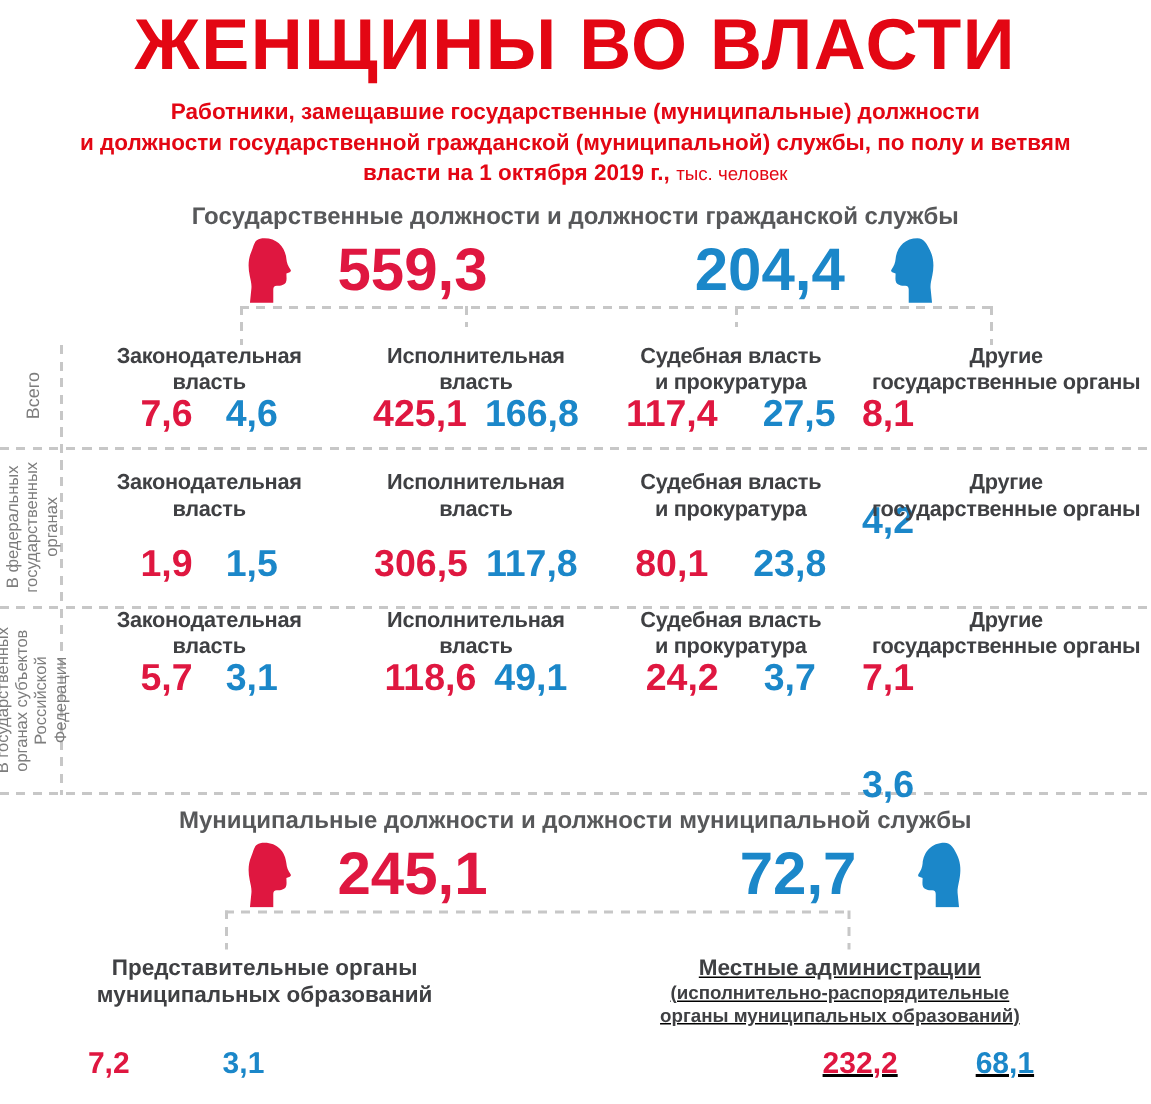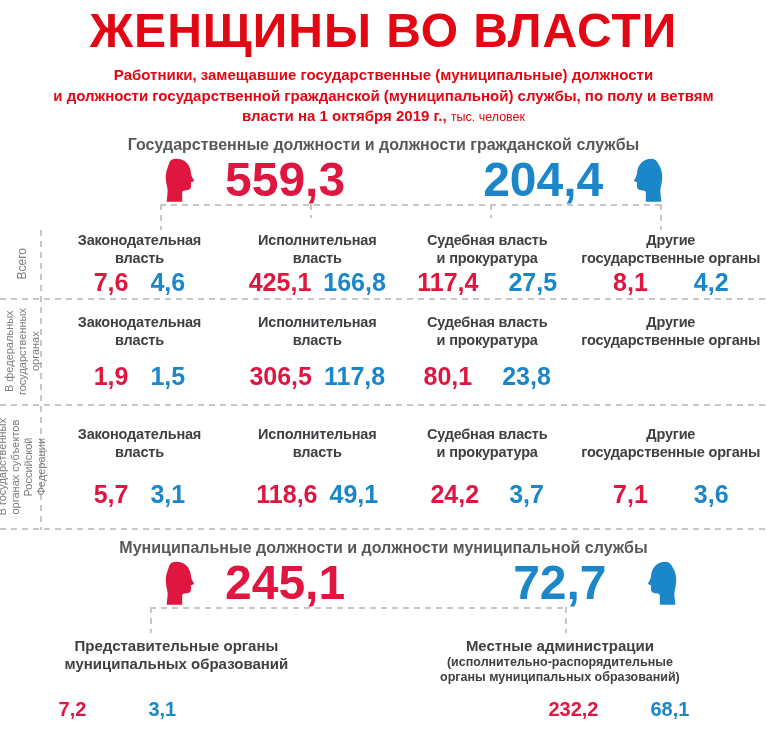--- a/index.html
+++ b/index.html
@@ -43,21 +43,21 @@
     margin-top: 9px;
   }
 
   
   .totals {
     display: flex;
     align-items: center;
     height: 48px;
     margin-top: 2px;
   }
-  .totals .big { font-size: 48px; font-weight: bold; line-height: 1; }
+  .totals .big { font-size: 40px; font-weight: bold; line-height: 1; }
   .icon-wrap { width: 34px; height: 44px; flex: none; }
   .icon-wrap svg { width: 100%; height: 100%; }
 
   
   .dash-h { height: 2px; background: repeating-linear-gradient(90deg, #c7c7c7 0 6px, transparent 6px 11px); }
   .dash-v { width: 2px;  background: repeating-linear-gradient(180deg, #c7c7c7 0 6px, transparent 6px 11px); }
 
   .connector { position: relative; height: 26px; }
   .connector .hline { position: absolute; top: 0; }
   .connector .tick  { position: absolute; top: 0; }
@@ -85,27 +85,27 @@
   .c1 { width: 26.4%; } .c2 { width: 22.8%; } .c3 { width: 24.2%; } .c4 { width: 26.6%; }
   .hdr {
     text-align: center;
     color: #3f4043;
     font-size: 14.5px;
     font-weight: bold;
     line-height: 1.18;
     letter-spacing: -0.2px;
   }
   .numcell { display: flex; justify-content: center; align-items: baseline; }
-  .c1.numcell { gap: 22px; } .c2.numcell { gap: 12px; } .c3.numcell { gap: 30px; } .c4.numcell { gap: 46px; }
+  .c1.numcell { gap: 22px; } .c2.numcell { gap: 12px; } .c3.numcell { gap: 30px; } .c4.numcell { gap: 46px; flex-direction: column; }
   .numcell span { font-size: 25px; font-weight: bold; line-height: 1; }
 
   
   .groups { display: flex; margin-top: 4px; }
   .group-left  { width: 46%; }
-  .group-right { width: 54%; }
+  .group-right { width: 54%; text-decoration: underline; }
   .g-label { text-align: center; color: #3f4043; font-size: 15px; font-weight: bold; line-height: 1.2; white-space: pre-line; }
   .g-sub   { text-align: center; color: #3f4043; font-size: 12.5px; font-weight: bold; line-height: 1.2; white-space: pre-line; }
   .g-nums  { display: flex; justify-content: center; align-items: baseline; margin-top: 14px; }
   .g-nums span { font-size: 20px; font-weight: bold; line-height: 1; }
   .group-left  .g-nums { gap: 62px; padding-right: 118px; margin-top: 26px; }
   .group-right .g-nums { gap: 52px; padding-left: 118px; }
 </style>
 </head>
 <body>
 

